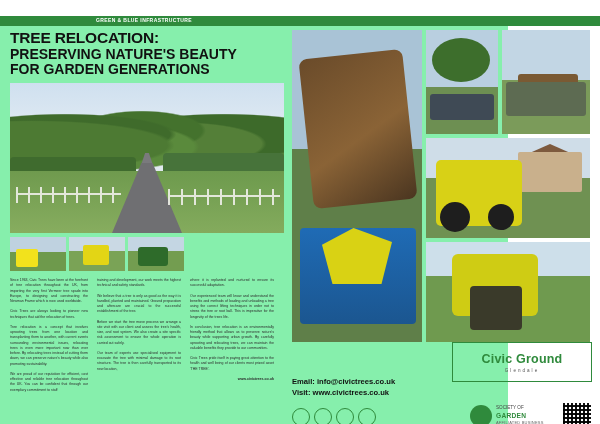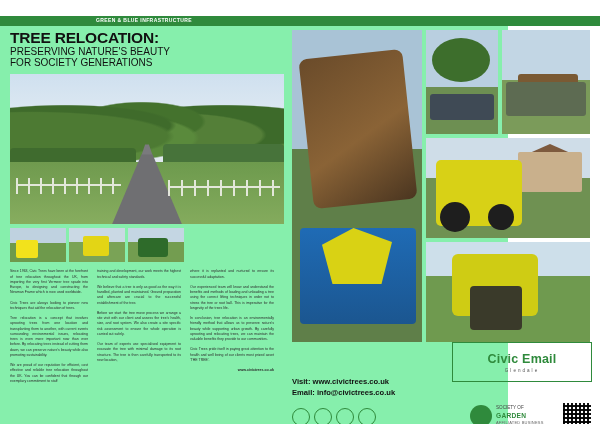--- a/index.html
+++ b/index.html
@@ -24,21 +24,21 @@
 
   
   .left{
     position:absolute;left:10px;top:14px;width:274px;height:398px;
   }
   .title{
     font-size:15.5px;font-weight:bold;letter-spacing:-.2px;line-height:1.02;
     color:#111;margin:0 0 1px 0;
   }
   .subtitle{
-    font-size:10px;font-weight:normal;line-height:1.08;color:#111;
+    font-size:14px;font-weight:bold;line-height:1.08;color:#111;
     margin:0 0 6px 0;
   }
   .hero{
     position:relative;width:274px;height:150px;overflow:hidden;
     background:#7fa96a;
   }
   
   .hero .sky{position:absolute;inset:0;background:linear-gradient(#cfe0ef 0%,#e7eef4 45%,#dfe8ee 60%);}
   .hero .treeline{position:absolute;left:0;top:18px;width:100%;height:74px;
     background:
@@ -167,21 +167,21 @@
 <div class="page">
 
   <div class="topbar">
     <div class="label">GREEN &amp; BLUE INFRASTRUCTURE</div>
   </div>
 
   <div class="left">
     <div class="title">TREE RELOCATION:</div>
     <div class="subtitle">
       <span>PRESERVING NATURE'S BEAUTY</span><br>
-      <span>FOR SOCIETY GENERATIONS</span>
+      <span>FOR GARDEN GENERATIONS</span>
     </div>
 
     <div class="hero">
       <div class="sky"></div>
         <div class="treeline"></div>
       <div class="hedgeL"></div>
         <div class="hedgeR"></div>
       <div class="grassL"></div>
         <div class="grassR"></div>
       <div class="roadfar"></div>
@@ -248,27 +248,27 @@
       <div class="ph p5">
         <div class="sky"></div>
           <div class="grab"></div>
           <div class="dark"></div>
       </div>
     </div>
   </div>
 
 
   <div class="logobox">
-    <div class="brand">Civic Email</div>
+    <div class="brand">Civic Ground</div>
     <div class="sub">Glendale</div>
   </div>
 
   <div class="contact">
+    <div>Email: info@civictrees.co.uk</div>
     <div>Visit: www.civictrees.co.uk</div>
-    <div>Email: info@civictrees.co.uk</div>
   </div>
 
   <div class="badges">
     <div class="badge" style="left:0;top:0"></div>
     <div class="badge" style="left:22px;top:0"></div>
     <div class="badge" style="left:44px;top:0"></div>
     <div class="badge" style="left:66px;top:0"></div>
     <div class="sgd">
       <div class="mark"></div>
       <div class="l1">SOCIETY OF</div>

